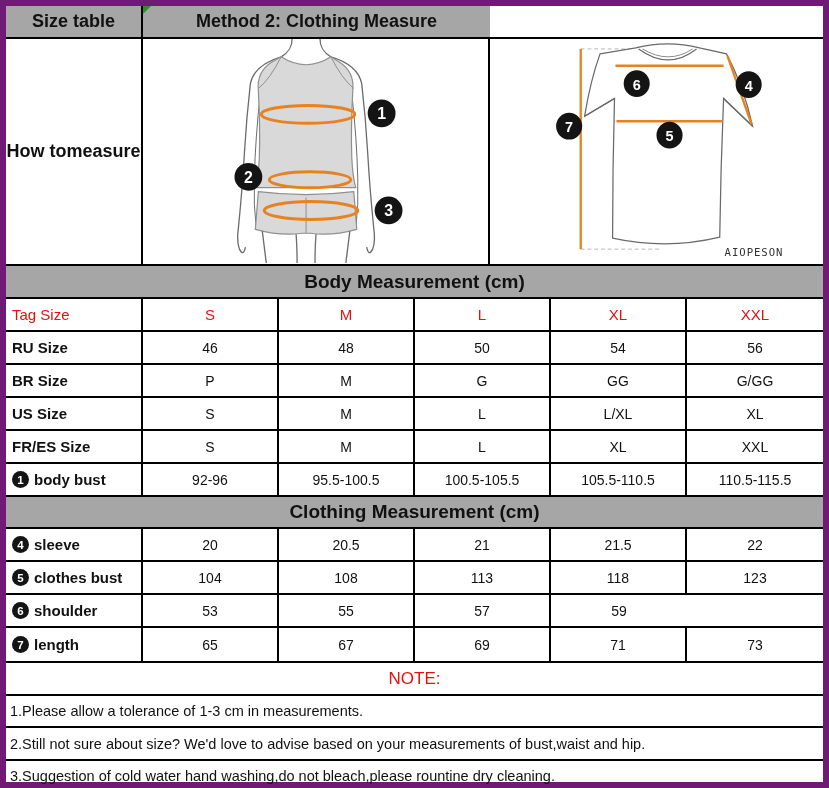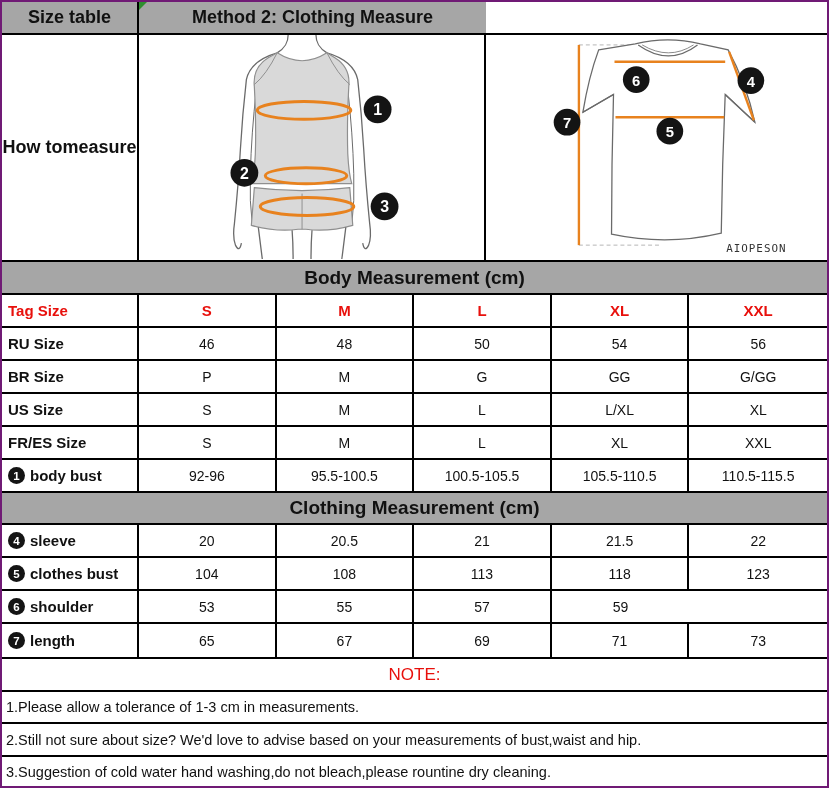--- a/index.html
+++ b/index.html
@@ -1,35 +1,35 @@
 <!DOCTYPE html>
 <html><head>
 <meta charset="utf-8">
 <style>
   html,body{margin:0;padding:0;background:#fff;}
   .sheet{
-    width:829px;height:788px;box-sizing:border-box;border:2px solid #701a75;
+    width:829px;height:788px;box-sizing:border-box;border:6px solid #701a75;
     display:grid;background:#fff;
     grid-template-rows:33px 227px 33px 33px 33px 33px 33px 33px 33px 32px 33px 33px 33px 35px 33px 32px 33px 29px;
     font-family:"Liberation Sans",sans-serif;color:#111;
   }
   .row{display:grid;border-bottom:2px solid #000;box-sizing:border-box;min-height:0;}
   .row:last-child{border-bottom:none;}
   .cols-3{grid-template-columns:137px 347px 1fr;}
   .cols-6{grid-template-columns:137px repeat(5,1fr);}
   .cols-1{grid-template-columns:1fr;}
   .cell{border-right:2px solid #000;box-sizing:border-box;display:flex;align-items:center;justify-content:center;min-width:0;min-height:0;overflow:hidden;position:relative;}
   .cell:last-child{border-right:none;}
   .no-border{border-right:none;}
   .gray{background:#a6a6a6;}
   .hdr-cell{font-weight:bold;font-size:18px;white-space:pre;}
   .section-title{font-weight:bold;font-size:19px;}
   .label-cell{justify-content:flex-start;padding-left:6px;font-weight:bold;font-size:15px;gap:5px;}
   .val-cell{font-size:14px;}
-  .tag-row .label-cell,.tag-row .val-cell{color:#e8100c;font-weight:bold;font-size:15px;}
+  .tag-row .label-cell,.tag-row .val-cell{color:#e8100c;font-weight:normal;font-size:15px;}
   .howto{flex-direction:row;font-weight:bold;font-size:18px;line-height:1.5;}
   .num-badge{display:inline-flex;width:17px;height:17px;border-radius:50%;background:#141414;color:#fff;font-size:11.5px;font-weight:bold;align-items:center;justify-content:center;flex:0 0 auto;}
   .note-title{color:#e8100c;font-size:17px;font-weight:400;}
   .note-cell{justify-content:flex-start;padding-left:4px;font-size:14.5px;}
   .illus-cell{padding:0;}
   .illus-cell svg{position:absolute;inset:0;width:100%;height:100%;}
   .corner-mark{position:absolute;top:0;left:0;width:0;height:0;border-top:8px solid #2f8f2f;border-right:8px solid transparent;}
 </style>
 </head>
 <body>

